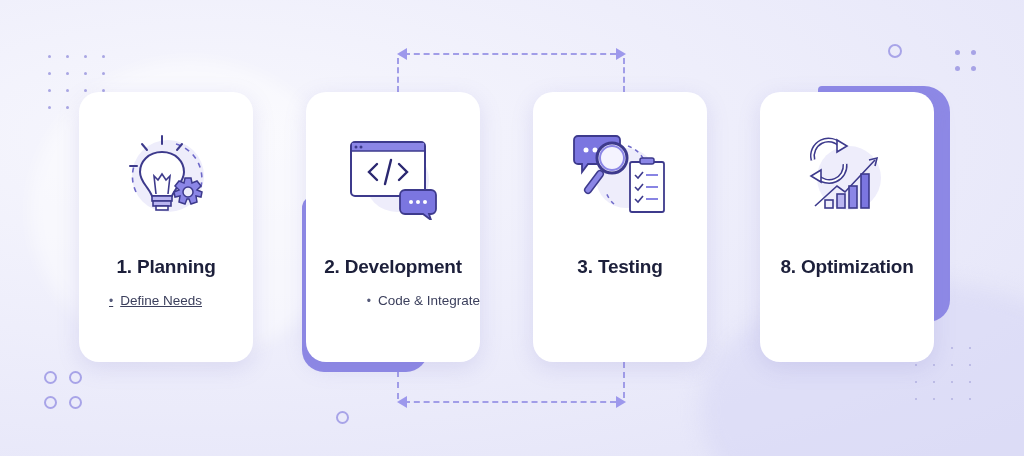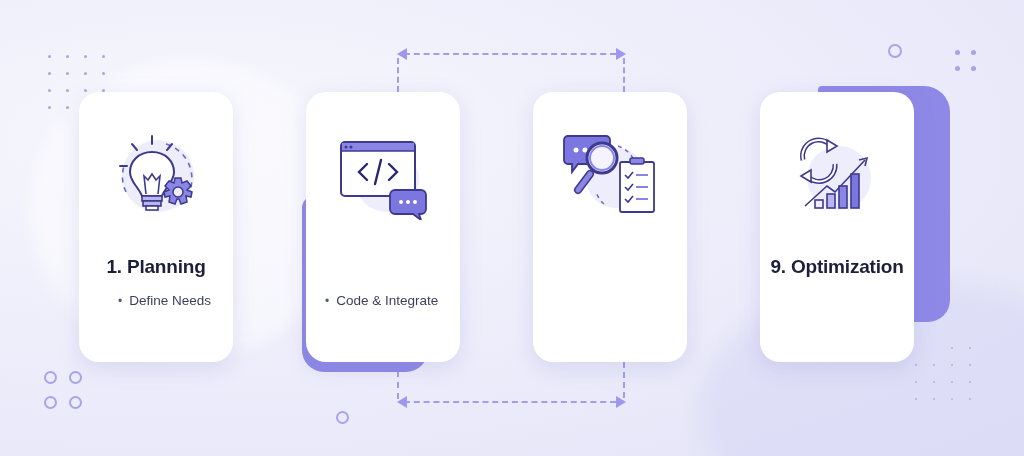--- a/index.html
+++ b/index.html
@@ -19,33 +19,33 @@
   .dg-br { left:915px; top:347px; grid-template-columns:repeat(4,2px); column-gap:16px; row-gap:15px; }
   .dg-br span { width:2px; height:2px; background:#b2b0e0; }
   .ring { position:absolute; border:2px solid #a8a4e8; border-radius:50%; background:transparent; }
   .dash-h { position:absolute; height:0; border-top:2px dashed #a19de8; }
   .dash-v { position:absolute; width:0; border-left:2px dashed #a19de8; }
   .arrow { position:absolute; width:0; height:0; border-top:6px solid transparent; border-bottom:6px solid transparent; }
   .arrow.left { border-right:10px solid #9d98ec; }
   .arrow.right { border-left:10px solid #9d98ec; }
   .accent { position:absolute; background:#8e89e6; border-radius:22px; }
   .card {
-    position:absolute; top:92px; width:154px; height:270px; background:#ffffff;
+    position:absolute; top:92px; width:174px; height:270px; background:#ffffff;
     border-radius:20px; box-shadow: 0 6px 22px rgba(120,115,200,0.18);
   }
   .card .icon { position:absolute; left:50%; top:38px; transform:translateX(-50%); width:100px; height:90px; }
   .card .title {
     position:absolute; left:0; right:0; top:164px; text-align:center;
     font-size:19px; font-weight:bold; color:#1c1f3a; letter-spacing:-0.2px;
   }
   .card ul { position:absolute; left:0; right:0; top:198px; margin:0; padding:0; list-style:none; }
   .card li { font-size:13.5px; color:#3b3f5c; line-height:21px; white-space:nowrap; }
   .card li::before { content:"•"; color:#555a7a; margin-right:7px; font-size:12px; }
-  .card.c1 li { padding-left:39px; }
-  .card.center ul { text-align:left;margin-left:19px; }
+  .card.c1 li { padding-left:30px;text-decoration:underline; }
+  .card.center ul { text-align:right;margin-left:19px; }
 </style>
 </head>
 <body>
 
 <div class="blob blob-a"></div>
 <div class="blob blob-b"></div>
 
 <div class="dotgrid dg-tl">
   <span></span>
     <span></span>
@@ -147,20 +147,21 @@
       <circle cx="18" cy="17" r="1.5" fill="#3d3a8c"></circle>
       <path d="M34 34 L26 42 L34 50" fill="none" stroke="#2a2770" stroke-width="2.4" stroke-linecap="round"></path>
       <path d="M48 30 L42 54" fill="none" stroke="#2a2770" stroke-width="2.4" stroke-linecap="round"></path>
       <path d="M56 34 L64 42 L56 50" fill="none" stroke="#2a2770" stroke-width="2.4" stroke-linecap="round"></path>
       <path d="M62 60 h26 a5 5 0 0 1 5 5 v14 a5 5 0 0 1 -5 5 h-2 l2 6 l-8 -6 h-18 a5 5 0 0 1 -5 -5 v-14 a5 5 0 0 1 5 -5 z" fill="#7b76e0" stroke="#3d3a8c" stroke-width="1.8"></path>
       <circle cx="68" cy="72" r="2" fill="#ffffff"></circle>
       <circle cx="75" cy="72" r="2" fill="#ffffff"></circle>
       <circle cx="82" cy="72" r="2" fill="#ffffff"></circle>
     </svg>
   </div>
+  <div class="title">2. Development</div>
   <ul>
     <li>Code &amp; Integrate</li>
   </ul>
 </div>
 
 <div class="card center" style="left:533px;">
   <div class="icon">
     <svg width="100" height="90" viewBox="0 0 100 90">
       <circle cx="56" cy="48" r="30" fill="#eeedfb"></circle>
       <path d="M58 16 A28 28 0 0 1 74 30" fill="none" stroke="#6e69c9" stroke-width="1.5" stroke-dasharray="4 4"></path>
@@ -175,34 +176,35 @@
       <path d="M65 57 l3 3 l5 -6" fill="none" stroke="#3d3a8c" stroke-width="1.6"></path>
       <line x1="76" y1="57" x2="88" y2="57" stroke="#7b76e0" stroke-width="1.8"></line>
       <path d="M65 69 l3 3 l5 -6" fill="none" stroke="#3d3a8c" stroke-width="1.6"></path>
       <line x1="76" y1="69" x2="88" y2="69" stroke="#7b76e0" stroke-width="1.8"></line>
       <line x1="30" y1="44" x2="18" y2="60" stroke="#3d3a8c" stroke-width="8" stroke-linecap="round"></line>
       <line x1="30" y1="44" x2="18" y2="60" stroke="#8b86e6" stroke-width="5" stroke-linecap="round"></line>
       <circle cx="42" cy="28" r="15" fill="#f4f3fe" stroke="#3d3a8c" stroke-width="3"></circle>
       <circle cx="42" cy="28" r="12" fill="none" stroke="#8b86e6" stroke-width="2"></circle>
     </svg>
   </div>
+  <div class="title">3. Testing</div>
 </div>
 
 <div class="card center" style="left:760px;">
   <div class="icon">
     <svg width="100" height="90" viewBox="0 0 100 90">
       <circle cx="52" cy="48" r="32" fill="#eeedfb"></circle>
       <path d="M16 30 A16 16 0 0 1 44 16" fill="none" stroke="#3d3a8c" stroke-width="5"></path>
       <path d="M16 30 A16 16 0 0 1 44 16" fill="none" stroke="#ffffff" stroke-width="2"></path>
       <path d="M40 10 L50 16 L40 22 Z" fill="#ffffff" stroke="#3d3a8c" stroke-width="1.6"></path>
       <path d="M48 34 A16 16 0 0 1 20 46" fill="none" stroke="#3d3a8c" stroke-width="5"></path>
       <path d="M48 34 A16 16 0 0 1 20 46" fill="none" stroke="#ffffff" stroke-width="2"></path>
       <path d="M24 40 L14 46 L24 52 Z" fill="#ffffff" stroke="#3d3a8c" stroke-width="1.6"></path>
       <path d="M18 76 L40 56 L48 62 L78 30" fill="none" stroke="#3d3a8c" stroke-width="1.6"></path>
       <path d="M72 30 L80 28 L78 36" fill="none" stroke="#3d3a8c" stroke-width="1.6"></path>
       <rect x="28" y="70" width="8" height="8" fill="#eeedfb" stroke="#3d3a8c" stroke-width="1.6"></rect>
       <rect x="40" y="64" width="8" height="14" fill="#b9b5f0" stroke="#3d3a8c" stroke-width="1.6"></rect>
       <rect x="52" y="56" width="8" height="22" fill="#8b86e6" stroke="#3d3a8c" stroke-width="1.6"></rect>
       <rect x="64" y="44" width="8" height="34" fill="#7b76e0" stroke="#3d3a8c" stroke-width="1.6"></rect>
     </svg>
   </div>
-  <div class="title">9. Optimization</div>
+  <div class="title">8. Optimization</div>
 </div>
 
 </body></html>

